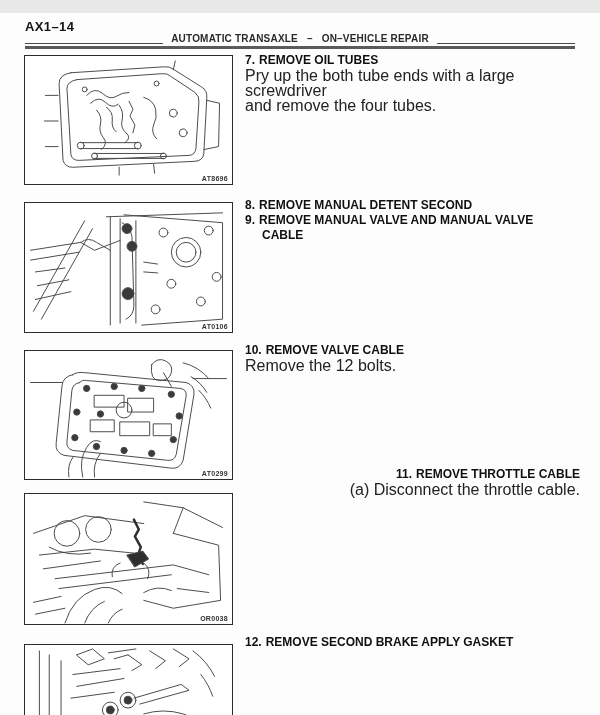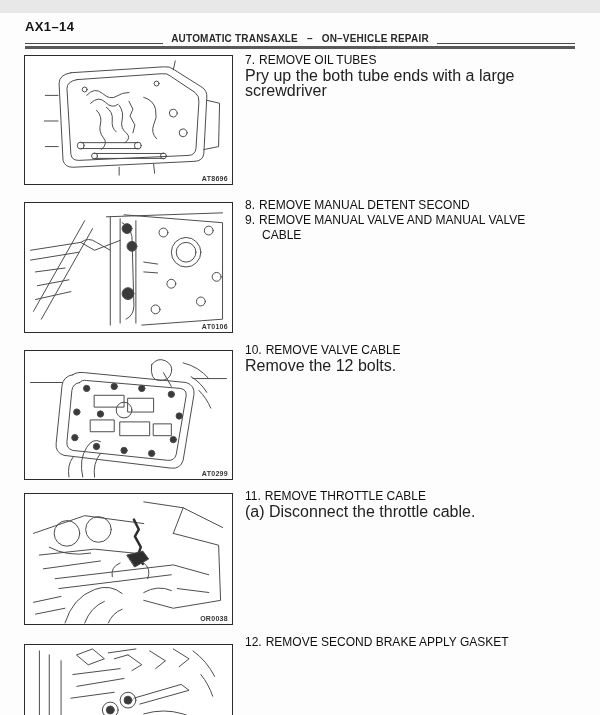--- a/index.html
+++ b/index.html
@@ -37,28 +37,28 @@
     position:absolute;right:4px;bottom:2px;
     font-size:7px;font-weight:bold;color:#333;letter-spacing:.3px;
   }
   #fig1{top:42px;height:130px;}
   #fig2{top:189px;height:131px;}
   #fig3{top:337px;height:130px;}
   #fig4{top:480px;height:132px;}
   #fig5{top:631px;height:130px;}
   
   .sec{position:absolute;left:245px;width:335px;}
-  .sec .h{font-size:12px;font-weight:normal;line-height:15px;color:#101010;}
+  .sec .h{font-size:12px;font-weight:bold;line-height:15px;color:#101010;}
   .sec .h .num{margin-right:4px;}
   .sec .b{font-size:16px;line-height:15px;color:#222;}
   .sec .cont{padding-left:17px;}
   #sec7{top:40px;}
   #sec89{top:185px;}
   #sec10{top:330px;}
-  #sec11{top:476px;}
+  #sec11{top:454px;text-align:right;}
   #sec12{top:622px;}
 </style>
 </head>
 <body>
 
 <div class="page">
 
   <div class="page-code">AX1–14</div>
   <div class="subheader">
     <div class="rule-seg"></div>
@@ -199,20 +199,21 @@
       </g>
     </svg>
     <div class="code"></div>
   </div>
 
   <div class="sec" id="sec7">
     <div class="h">
       <span class="num">7.</span><span>REMOVE OIL TUBES</span>
     </div>
     <div class="b">Pry up the both tube ends with a large screwdriver</div>
+    <div class="b">and remove the four tubes.</div>
   </div>
 
   <div class="sec" id="sec89">
     <div class="h">
       <span class="num">8.</span><span>REMOVE MANUAL DETENT SECOND</span>
     </div>
     <div class="h">
       <span class="num">9.</span><span>REMOVE MANUAL VALVE AND MANUAL VALVE</span>
     </div>
     <div class="h cont">CABLE</div>

